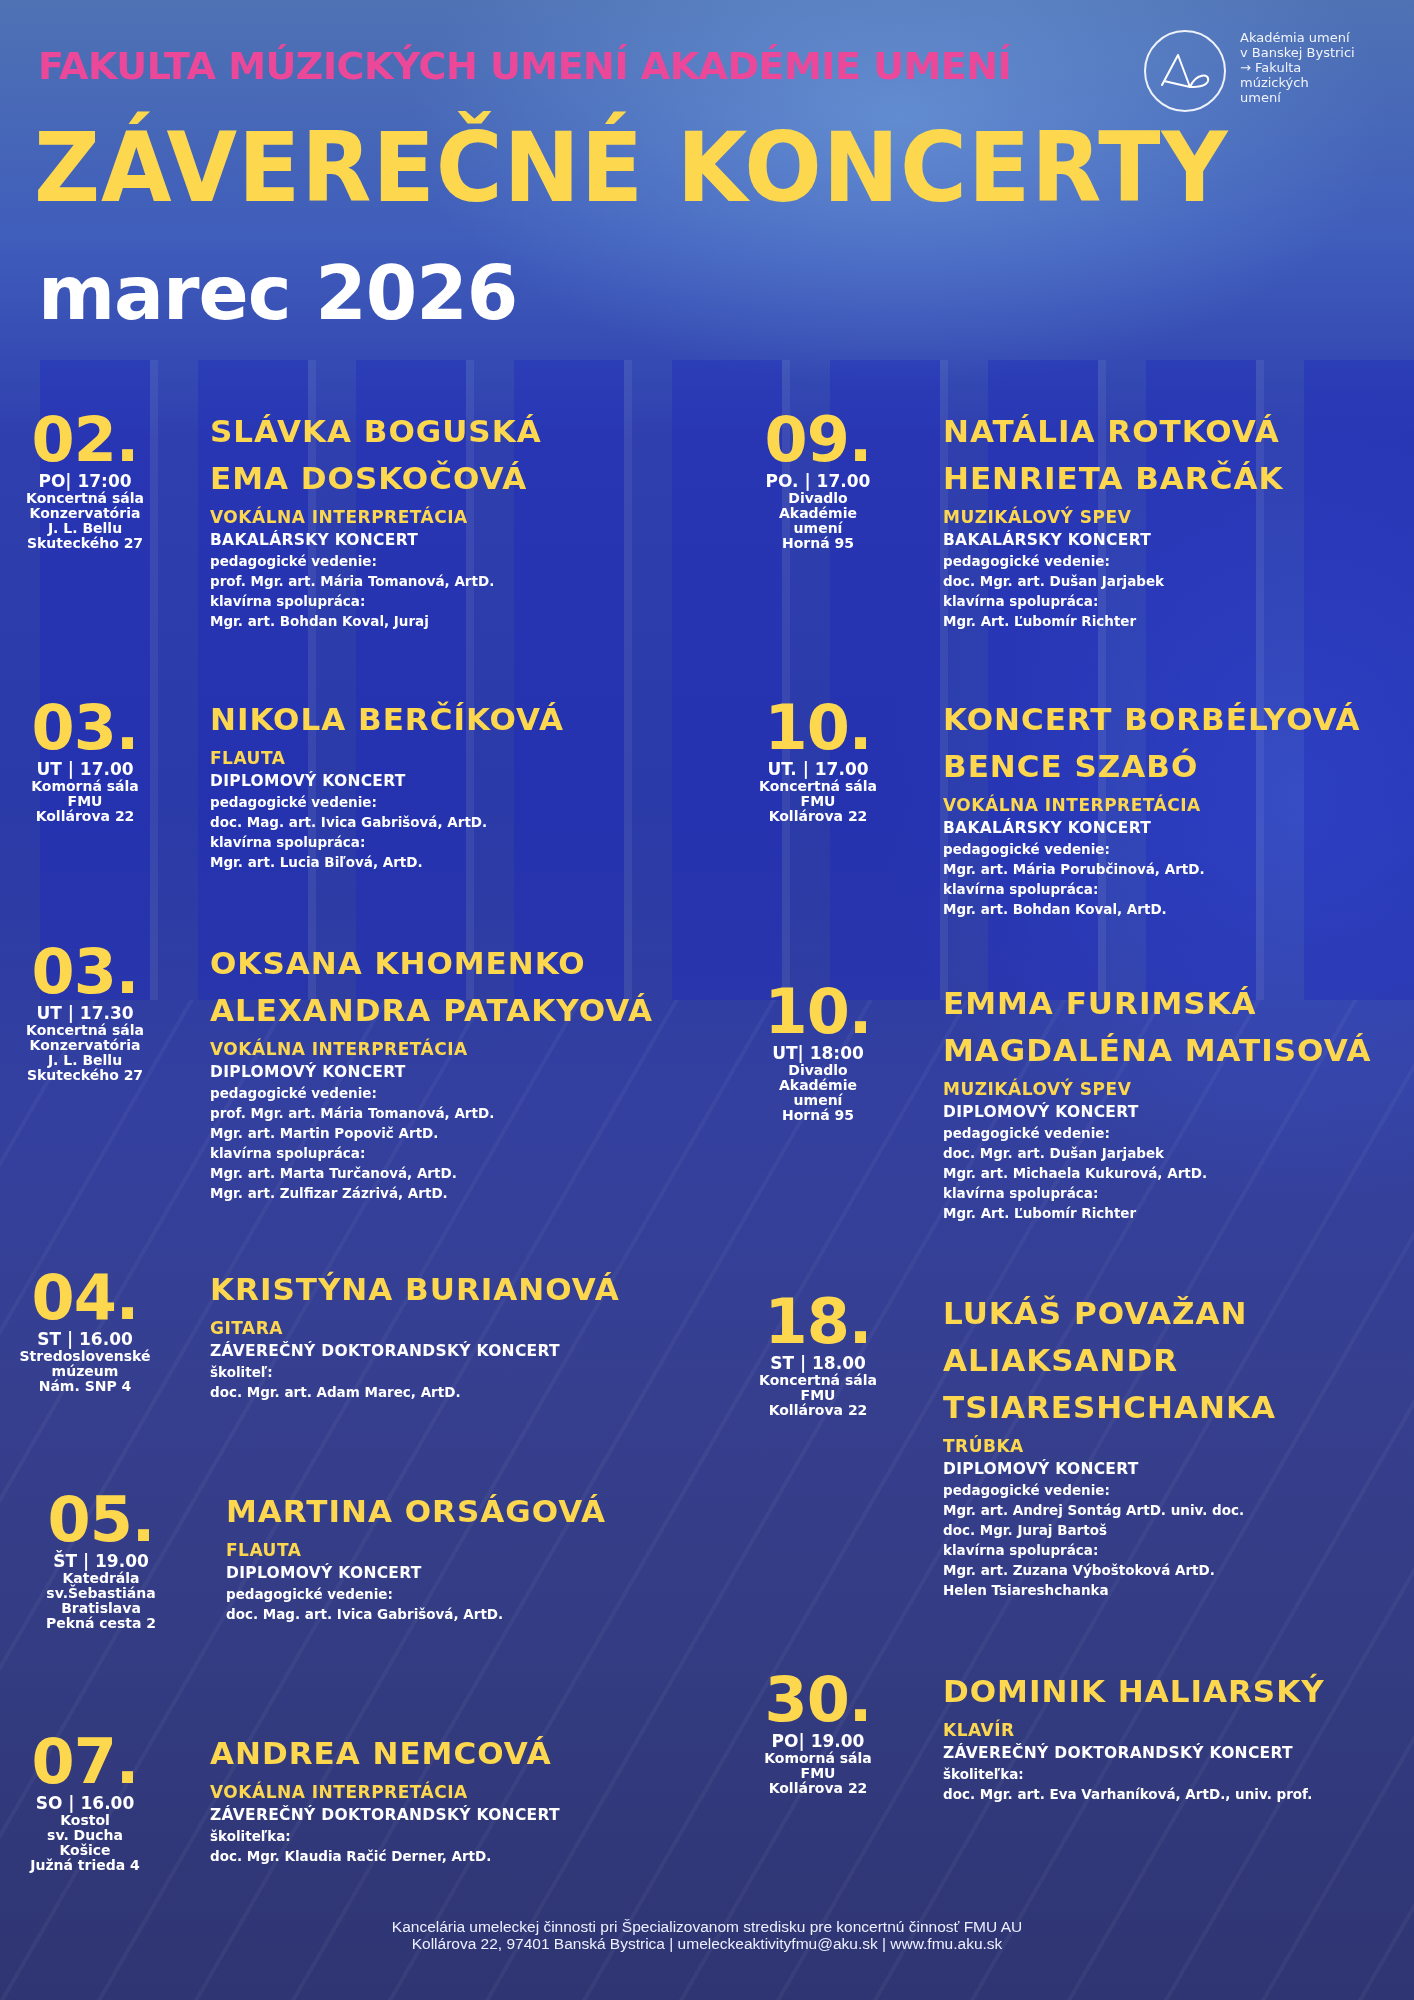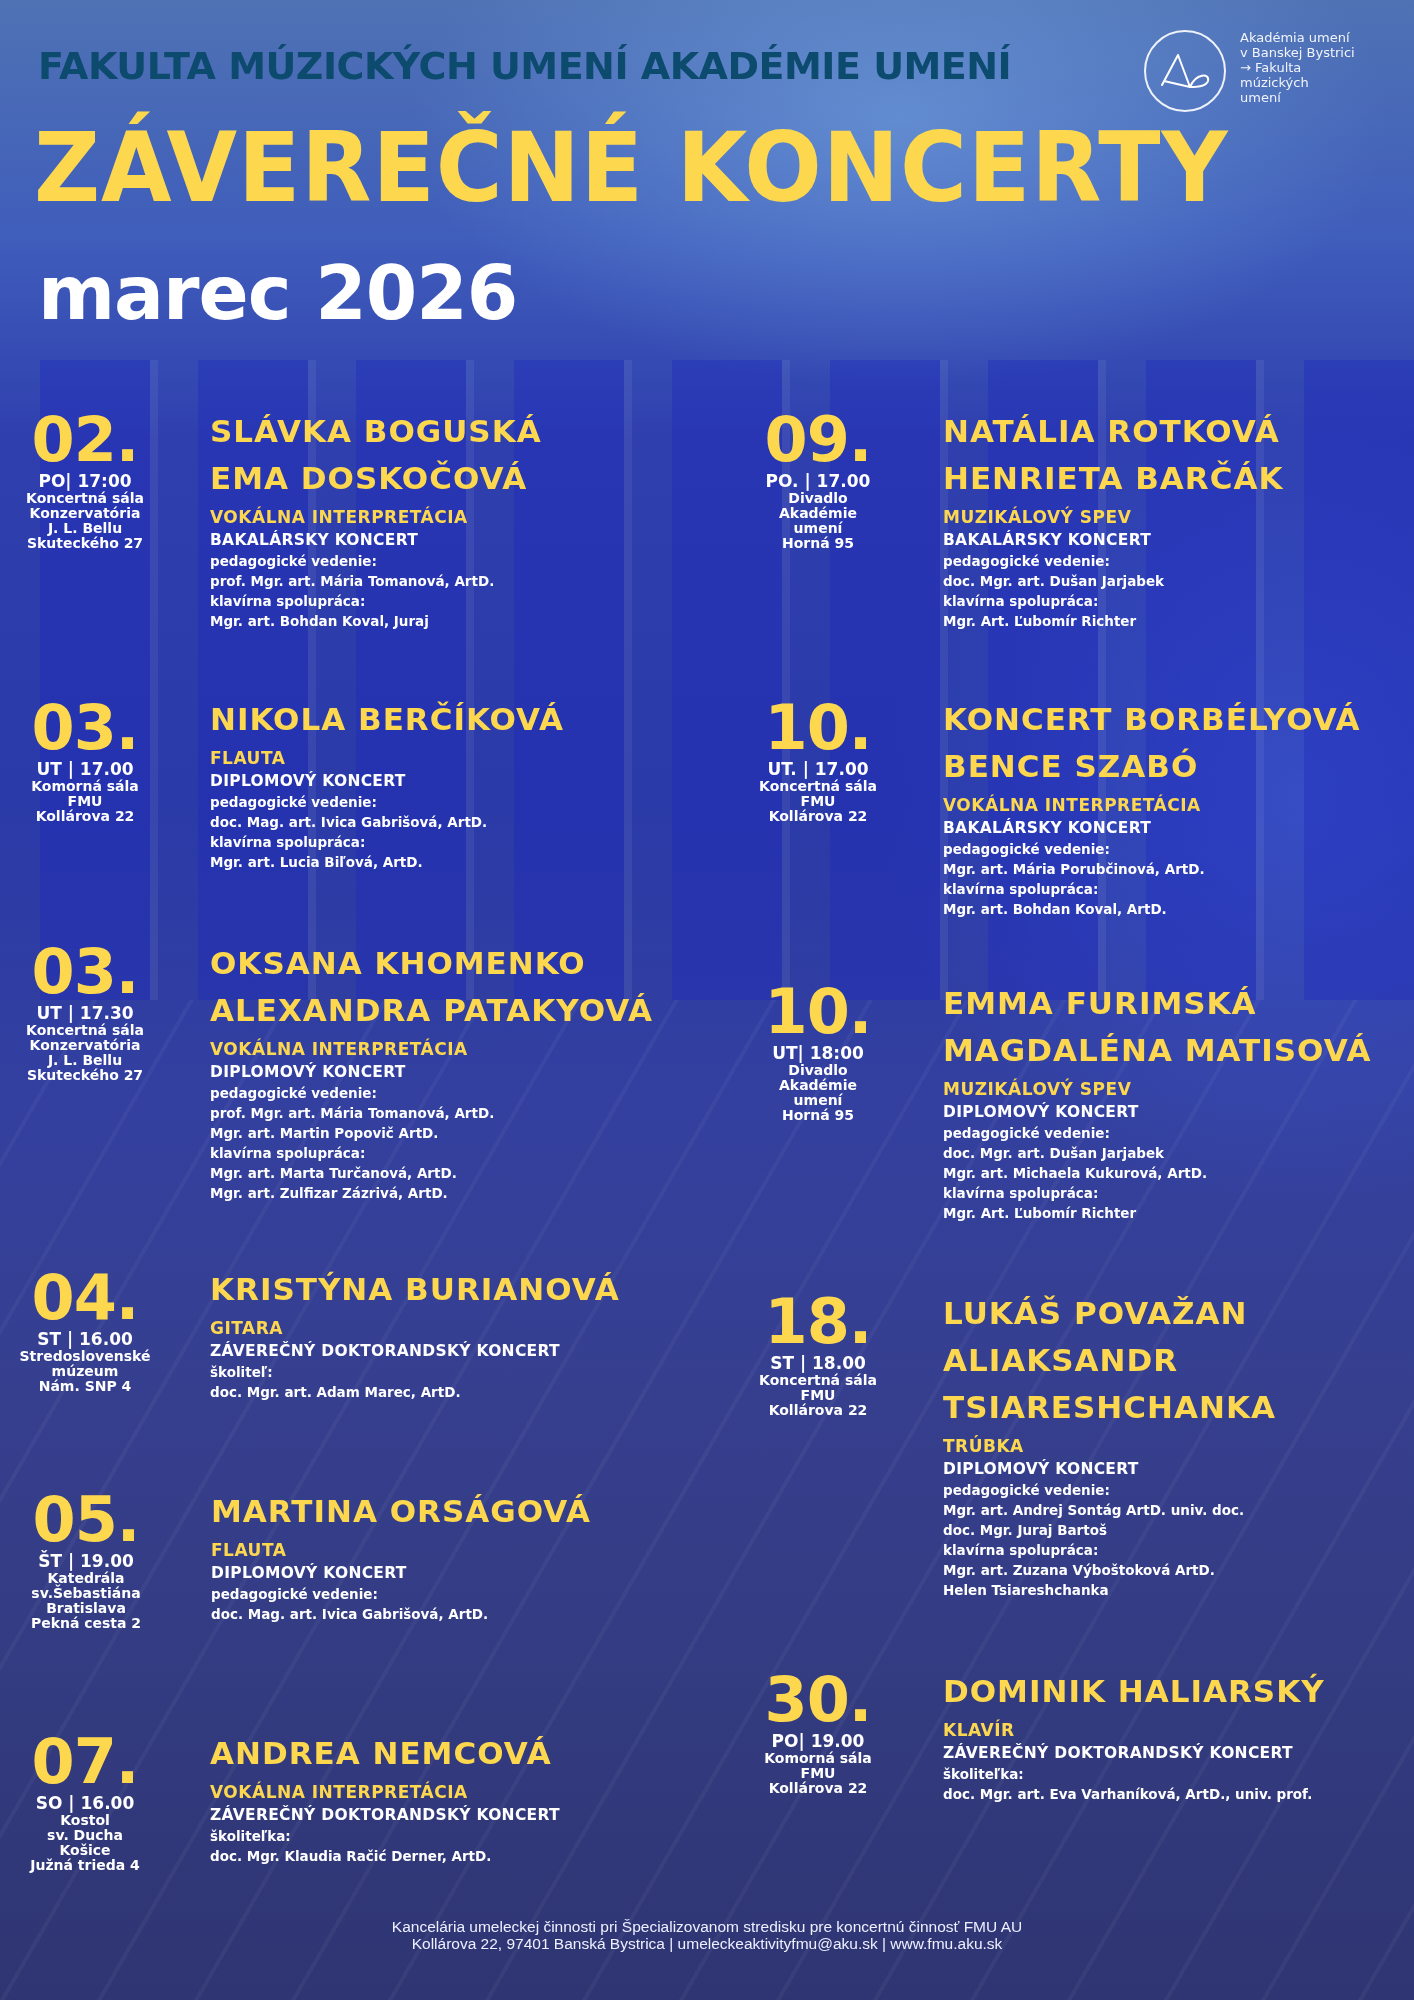--- a/index.html
+++ b/index.html
@@ -20,21 +20,21 @@
     pointer-events: none;
   }
   .bg-floor {
     position: absolute; left: 0; top: 1000px; width: 1414px; height: 1000px;
     background: repeating-linear-gradient(120deg, rgba(255,255,255,0.0) 0px, rgba(255,255,255,0.0) 80px, rgba(255,255,255,0.04) 80px, rgba(255,255,255,0.04) 84px);
     pointer-events: none;
   }
   .header-sub {
     position: absolute; left: 38px; top: 44px;
     font-family: "DejaVu Sans", sans-serif; font-weight: bold; font-size: 38px;
-    letter-spacing: -0.5px; color: #0c4a6e;
+    letter-spacing: -0.5px; color: #ec4899;
   }
   .header-title {
     position: absolute; left: 34px; top: 112px;
     font-family: "DejaVu Sans", sans-serif; font-weight: bold; font-size: 96px;
     letter-spacing: 1px; color: #fdd84f; white-space: nowrap;
     transform: scaleX(0.95); transform-origin: left;
   }
   .header-month {
     position: absolute; left: 38px; top: 250px;
     font-family: "DejaVu Sans", sans-serif; font-weight: bold; font-size: 74px;
@@ -189,21 +189,21 @@
   </div>
   <div class="info-col">
     <div class="performer">KRISTÝNA BURIANOVÁ</div>
     <div class="instrument">GITARA</div>
     <div class="concert-type">ZÁVEREČNÝ DOKTORANDSKÝ KONCERT</div>
     <div class="detail-line">školiteľ:</div>
     <div class="detail-line">doc. Mgr. art. Adam Marec, ArtD.</div>
   </div>
 </div>
 
-<div class="event" style="left:1px; top:1488px;">
+<div class="event" style="left:16px; top:1488px;">
   <div class="date-col">
     <div class="day">05.</div>
     <div class="time">ŠT | 19.00</div>
     <div class="venue-line">Katedrála</div>
     <div class="venue-line">sv.Šebastiána</div>
     <div class="venue-line">Bratislava</div>
     <div class="venue-line">Pekná cesta 2</div>
   </div>
   <div class="info-col">
     <div class="performer">MARTINA ORSÁGOVÁ</div>

